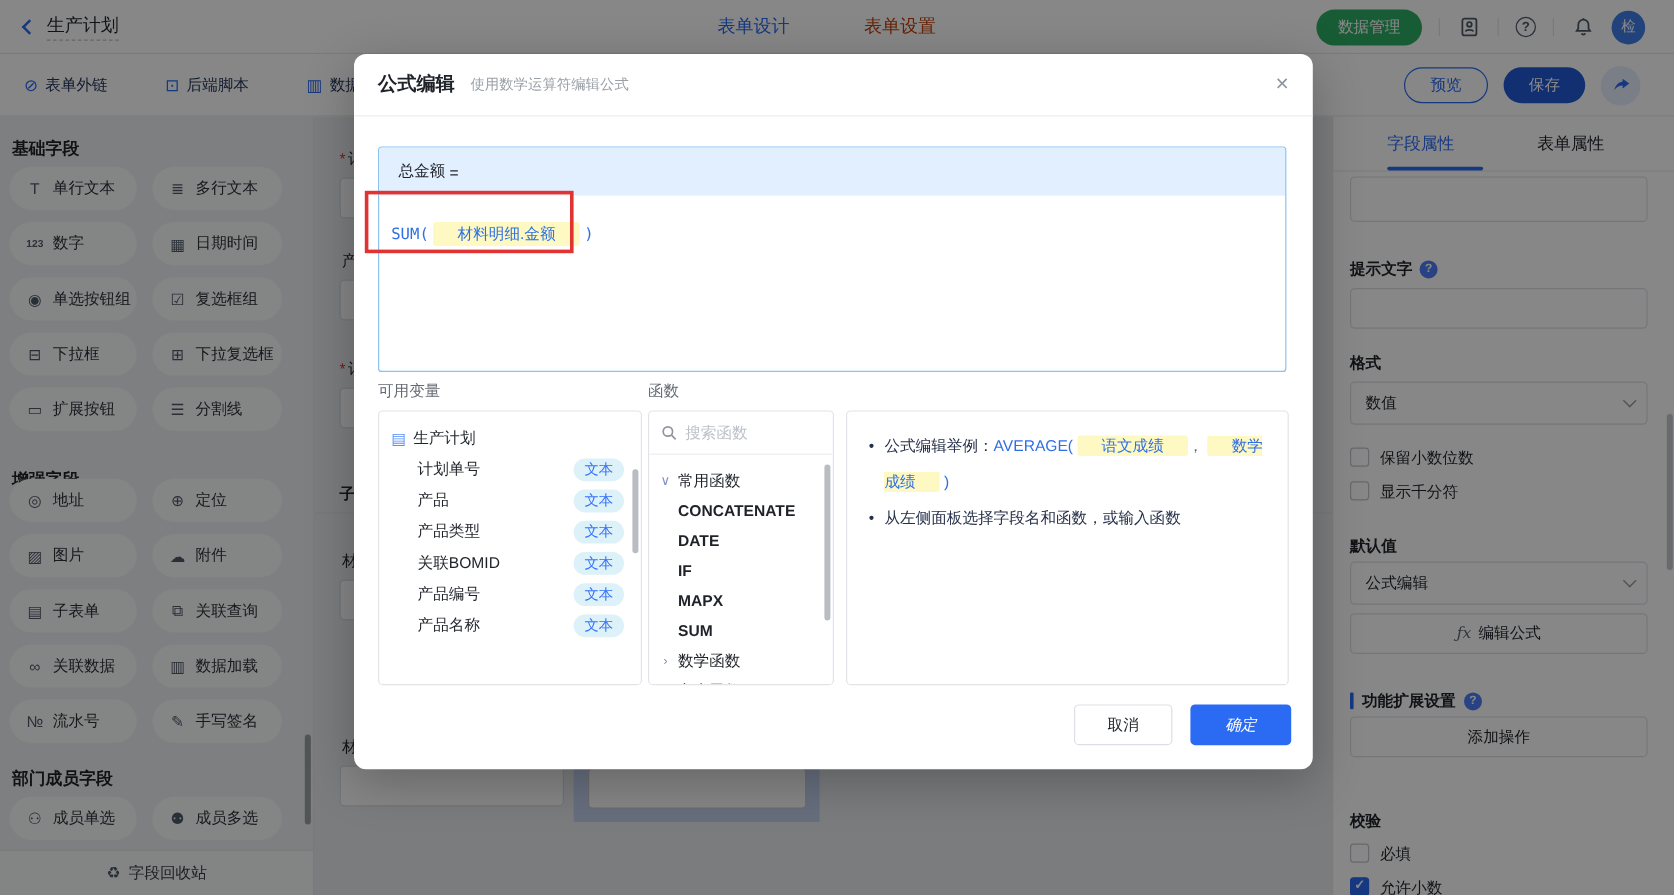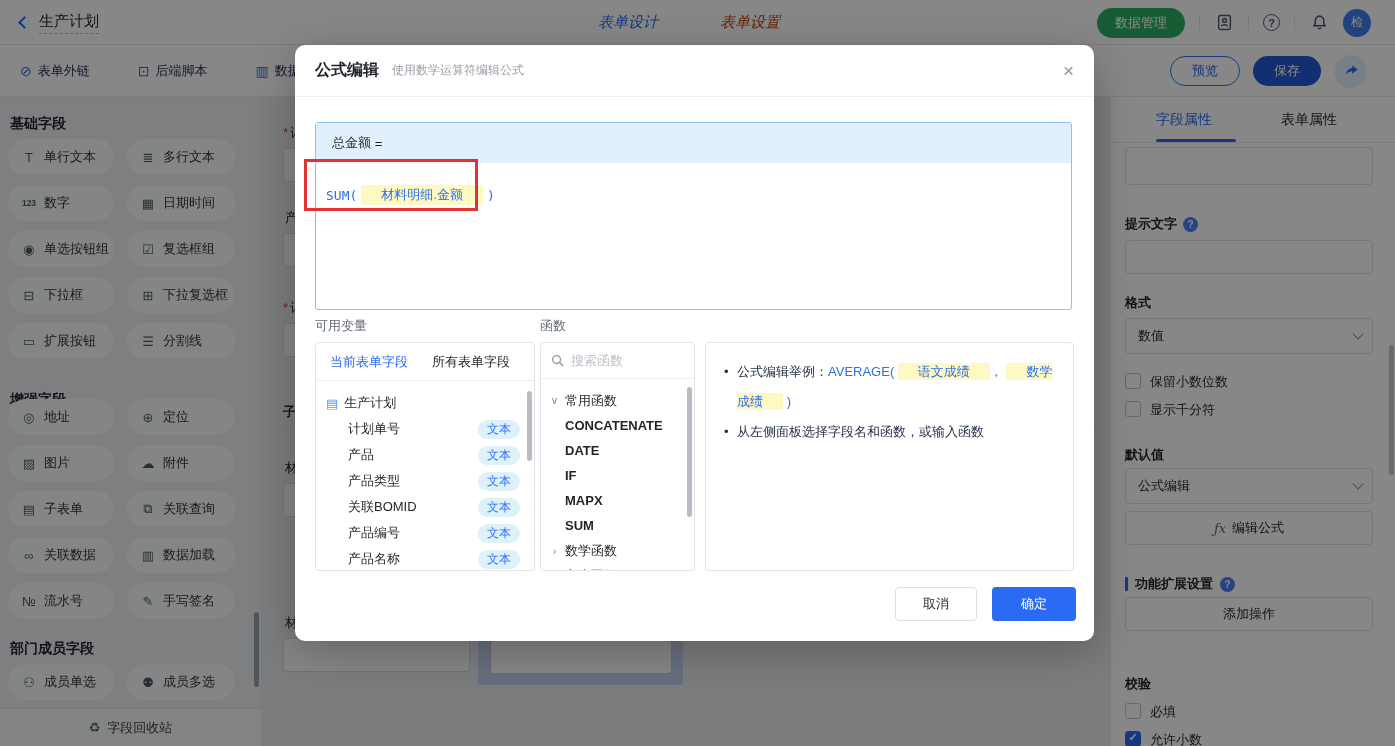--- a/index.html
+++ b/index.html
@@ -4,21 +4,21 @@
 <style>
   * { margin:0; padding:0; box-sizing:border-box; }
   body { font-family:"Liberation Sans", sans-serif; background:#333; }
   .screen { position:relative; width:1395px; height:746px; overflow:hidden; background:#e9ebef; font-size:13px; color:#1f2329; }
 
   
   .appbar { position:absolute; top:0; left:0; right:0; height:45px; background:#fff; border-bottom:1px solid #e8e9eb; z-index:1; }
   .back-group { position:absolute; left:20px; top:0; height:45px; display:flex; align-items:center; gap:10px; }
   .chev-left { width:9px; height:9px; border-left:2px solid #2b6bf3; border-bottom:2px solid #2b6bf3; transform:rotate(45deg); }
   .back-title { font-size:15px; color:#1f2329; border-bottom:1px dashed #b9c0cc; padding-bottom:2px; }
-  .appbar-tabs { position:absolute; left:598px; top:0; height:45px; display:flex; gap:62px; align-items:center; font-size:15px;font-style:italic; }
+  .appbar-tabs { position:absolute; left:598px; top:0; height:45px; display:flex; gap:62px; align-items:center; font-size:15px; }
   .appbar-tab { color:#c2410c; cursor:pointer; }
   .appbar-tab.active { color:#2b6bf3; }
   .appbar-right { position:absolute; right:24px; top:0; height:45px; display:flex; align-items:center; gap:14px; }
   .btn-green { height:30px; padding:0 18px; background:#2fae67; color:#fff; border:none; border-radius:15px; font-size:13px; }
   .vdiv { width:1px; height:15px; background:#e3e5e9; }
   .hicon { width:20px; height:20px; display:flex; align-items:center; justify-content:center; }
   .hicon svg { width:17px; height:17px; stroke:#4e5969; fill:none; stroke-width:1.4; }
   .help-circ { width:17px; height:17px; border:1.4px solid #4e5969; border-radius:50%; color:#4e5969; font-size:11px; display:flex; align-items:center; justify-content:center; font-weight:bold; }
   .avatar { width:28px; height:28px; border-radius:50%; background:#3f7ee8; color:#fff; font-size:12px; display:flex; align-items:center; justify-content:center; }
 
@@ -114,21 +114,21 @@
   .fn-item { height:25px; line-height:25px; padding-left:16px; color:#1f2329; font-size:13px;font-weight:bold; }
   .fn-thumb { position:absolute; right:2px; top:44px; width:5px; height:130px; background:#b9bdc3; border-radius:3px; }
 
   .tip-line { position:relative; padding-left:15px; line-height:30px; color:#27304a; font-size:13px; }
   .tip-line::before { content:"•"; position:absolute; left:2px; color:#27304a; }
   .tip-blue { color:#2f6fe4; }
   .tip-comma { color:#646a73; }
 
   .modal-footer { position:absolute; left:0; right:20px; top:542px; height:34px; }
   .btn-cancel { position:absolute; left:600px; width:82px; height:34px; border:1px solid #dcdfe6; background:#fff; border-radius:4px; font-size:13px; color:#1f2329; }
-  .btn-confirm { position:absolute; left:697px; width:84px; height:34px; border:none; background:#2b6bf3; border-radius:4px; font-size:13px; color:#fff; }
+  .btn-confirm { position:absolute; left:697px; width:84px; height:34px; border:none; background:#2b6bf3; border-radius:4px; font-size:13px; color:#fff;font-style:italic; }
 </style>
 </head>
 <body>
 
 <div class="screen">
 
   <div class="appbar">
     <div class="back-group">
       <span class="chev-left"></span>
       <span class="back-title">生产计划</span>
@@ -386,24 +386,20 @@
         <span class="chip">材料明细.金额</span>
         <span>)</span>
       </div>
     </div>
     <div class="red-annot"></div>
 
     <div class="panel-label" style="left:20px">可用变量</div>
     <div class="panel-label" style="left:245px">函数</div>
 
     <div class="mbox varbox">
-      <div class="var-tabs">
-        <span class="var-tab active">当前表单字段</span>
-        <span class="var-tab">所有表单字段</span>
-      </div>
       <div class="tree">
         <div class="tree-root">
           <span class="doc-icn">▤</span>
           <span>生产计划</span>
         </div>
         <div class="tree-row">
             <span>计划单号</span>
             <span class="badge">文本</span>
           </div>
         <div class="tree-row">

